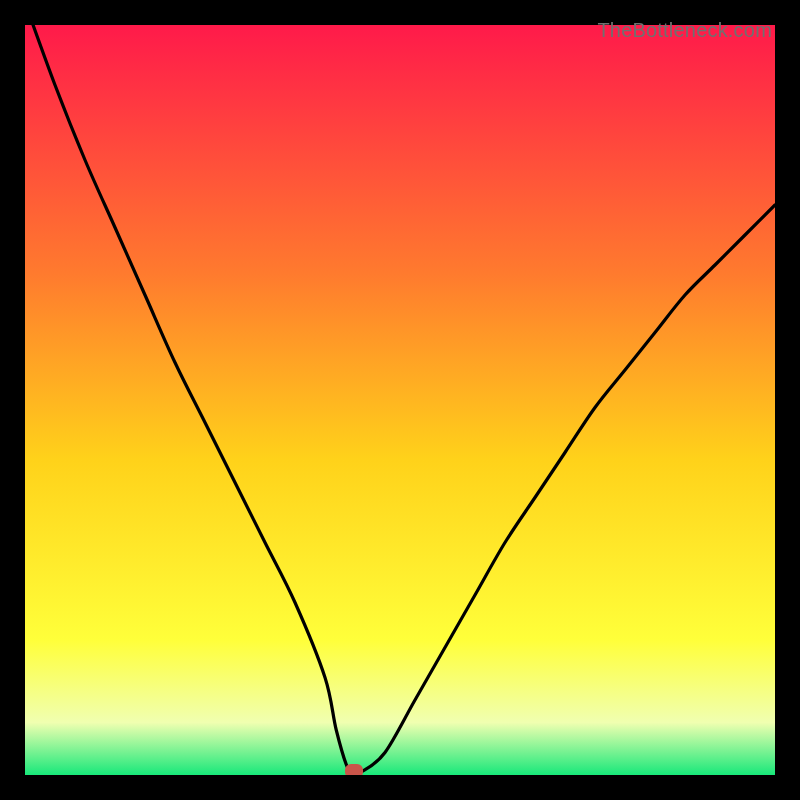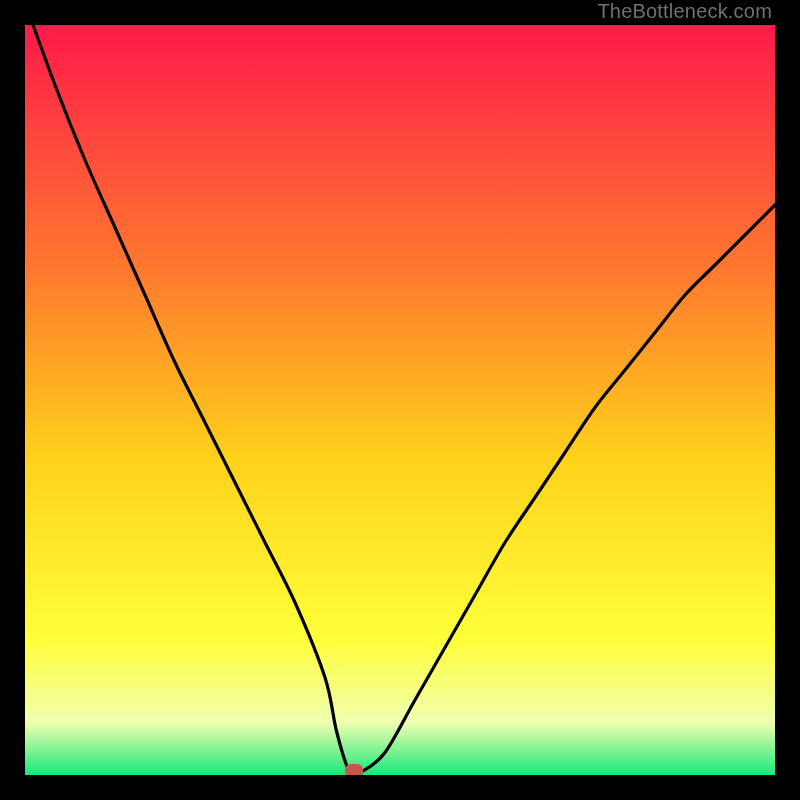--- a/index.html
+++ b/index.html
@@ -36,21 +36,21 @@
   }
   .curve-svg {
     position: absolute;
     left: 0;
     top: 0;
     width: 100%;
     height: 100%;
   }
   .watermark {
     position: absolute;
-    top: 0;
+    top: 19px;
     right: 28px;
     color: #707070;
     font-size: 20px;
     font-weight: 500;
     letter-spacing: 0.2px;
   }
   .marker {
     position: absolute;
     width: 18px;
     height: 14px;

